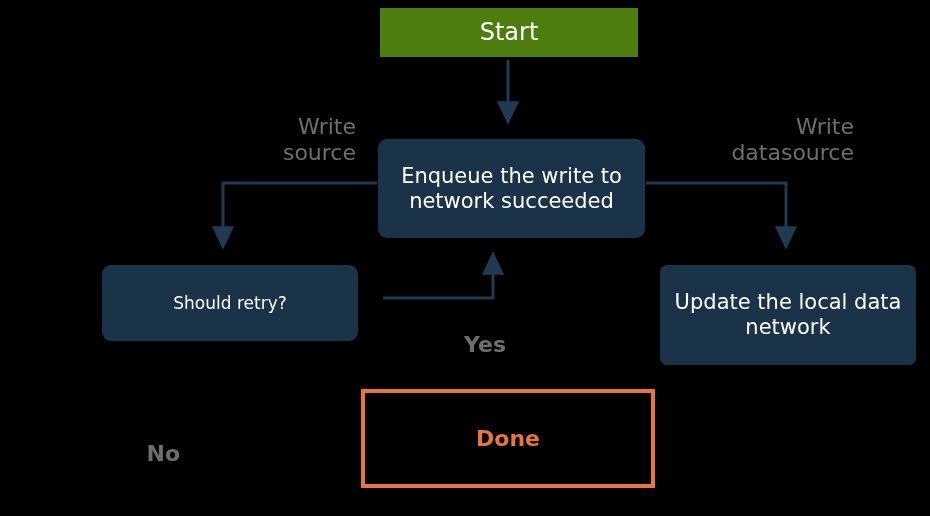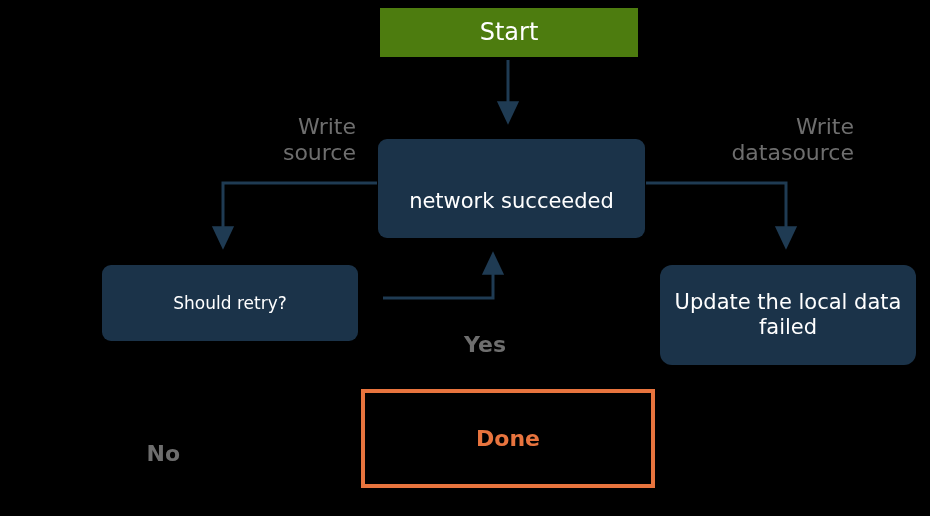--- a/index.html
+++ b/index.html
@@ -58,21 +58,21 @@
     color: #ffffff;
     font-size: 17px;
     padding: 0 12px;
   }
   .node-update {
     left: 660px;
     top: 265px;
     width: 256px;
     height: 100px;
     background: #1b3349;
-    border-radius: 12px;
+    border-radius: 7px;
     color: #ffffff;
     font-size: 21px;
     padding: 0 14px;
   }
   .node-done {
     left: 361px;
     top: 389px;
     width: 294px;
     height: 99px;
     background: transparent;
@@ -152,33 +152,33 @@
       <path d="M 383 298 L 493 298 L 493 263" stroke="#1f3b53" stroke-width="3" fill="none" marker-end="url(#arrowhead)"></path>
     </g>
   </svg>
 
   <div class="node node-start">
     <span>Start</span>
   </div>
 
   <div class="node node-enqueue">
     <span>
-      <br>
+      <span>Enqueue the write to</span><br>
       <span>network succeeded</span>
     </span>
   </div>
 
   <div class="node node-retry">
     <span>Should retry?</span>
   </div>
 
   <div class="node node-update">
     <span>
       <span>Update the local data</span><br>
-      <span>failed</span>
+      <span>network</span>
     </span>
   </div>
 
   <div class="node node-done">
     <span>Done</span>
   </div>
 
   <div class="edge-label label-write-failed">
     <span>Write</span><br>
     <span>source</span>

